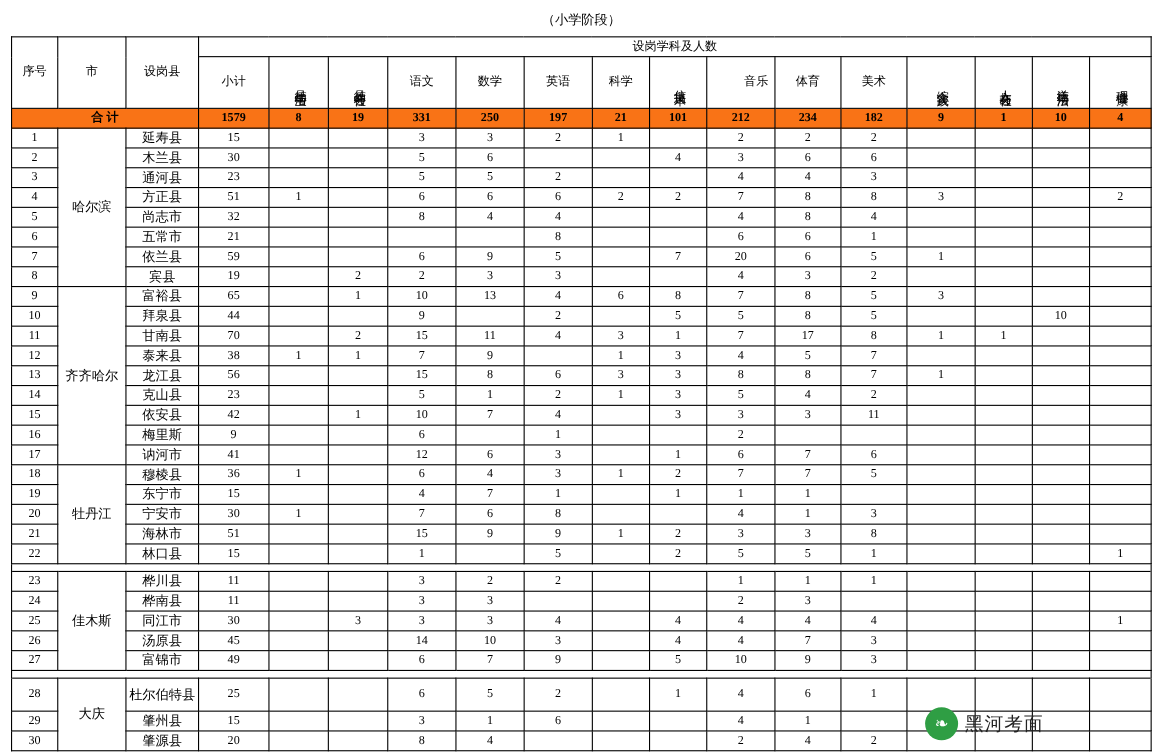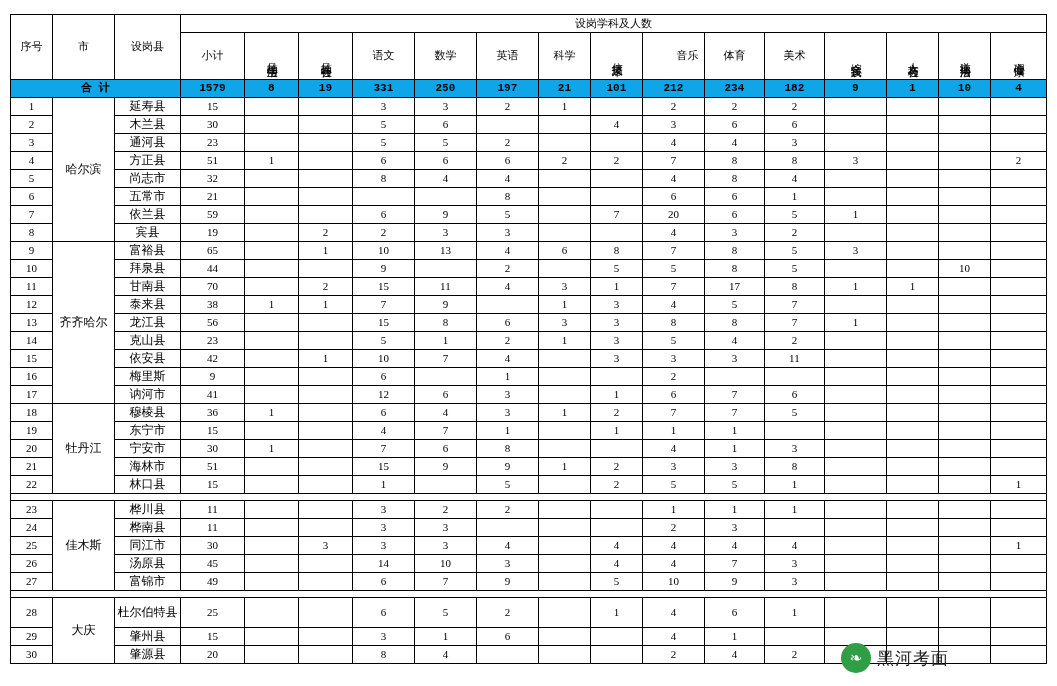--- a/index.html
+++ b/index.html
@@ -32,21 +32,21 @@
   }
   thead th{font-size:11px;}
   .vtext{
     writing-mode:vertical-rl;
     text-orientation:upright;
     letter-spacing:1px;
     margin:0 auto;
     line-height:1.05;
   }
   .vwrap{display:flex;align-items:center;justify-content:center;height:100%;}
-  .total-row td{background:#0ea5e9;font-weight:bold;font-family:Liberation Mono, monospace;}
+  .total-row td{background:#f97316;font-weight:bold;}
   .num{font-size:11px;}
   .city{font-size:12px;}
   .county{font-size:12px;margin-top:16px;}
   .spacer-row td{border-left:1px solid #000;border-right:1px solid #000;border-top:none;border-bottom:none;height:6px;}
   .tall{height:30px;}
   #watermark{
     position:absolute;
     right:16px;bottom:6px;
     width:200px;height:44px;
     display:flex;align-items:center;
@@ -60,20 +60,21 @@
   }
   #wm-text{
     font-size:17px;color:#222;letter-spacing:1px;
     font-family:"Liberation Sans", sans-serif;
   }
 </style>
 </head>
 <body>
 
 <div id="title-block">
+  <div id="doc-subtitle">（小学阶段）</div>
 </div>
 
 <table id="main-table">
   <colgroup>
     <col style="width:42px">
       <col style="width:62px">
       <col style="width:66px">
     <col style="width:64px">
       <col style="width:54px">
       <col style="width:54px">

